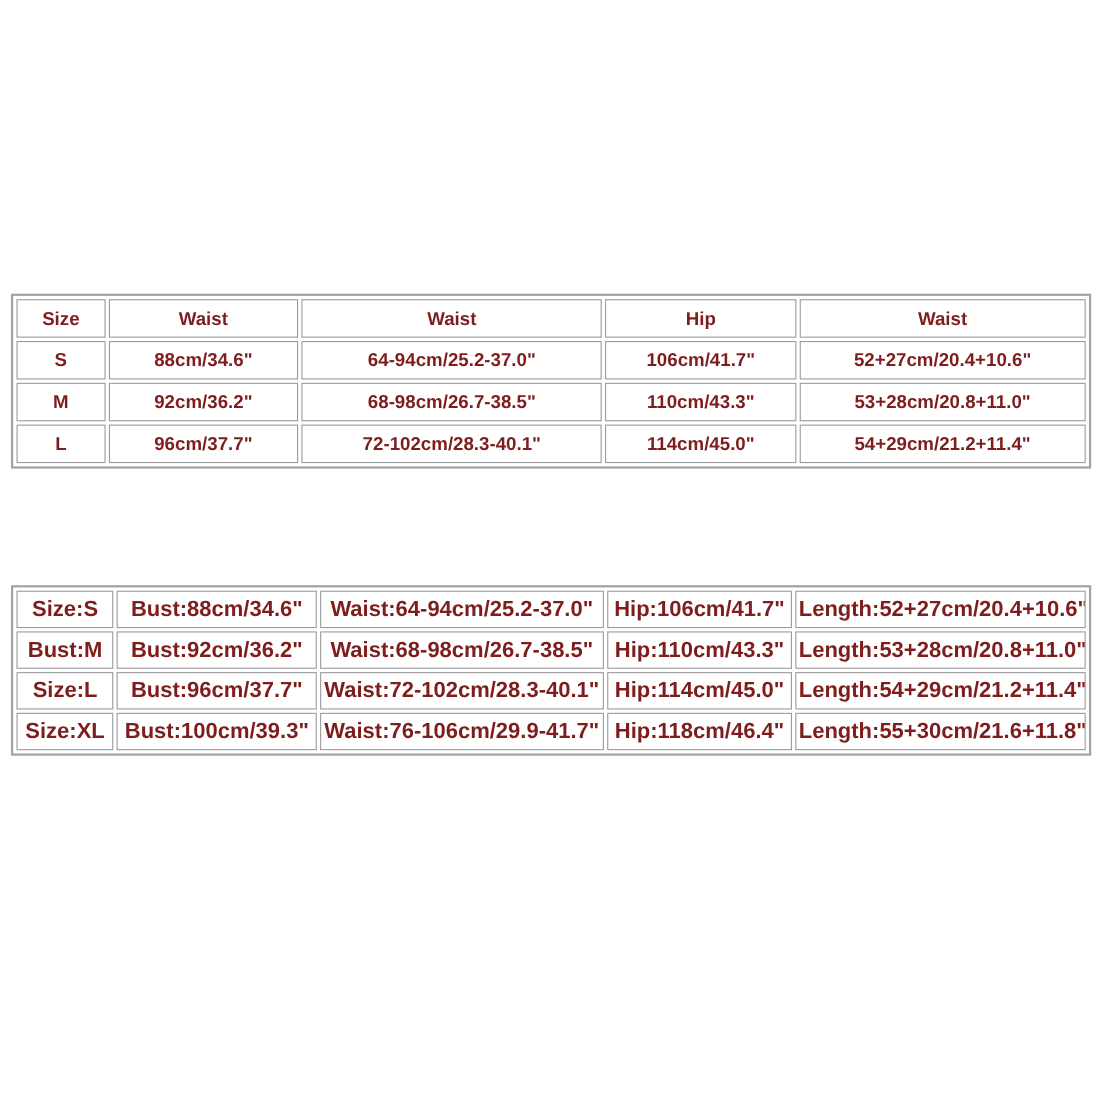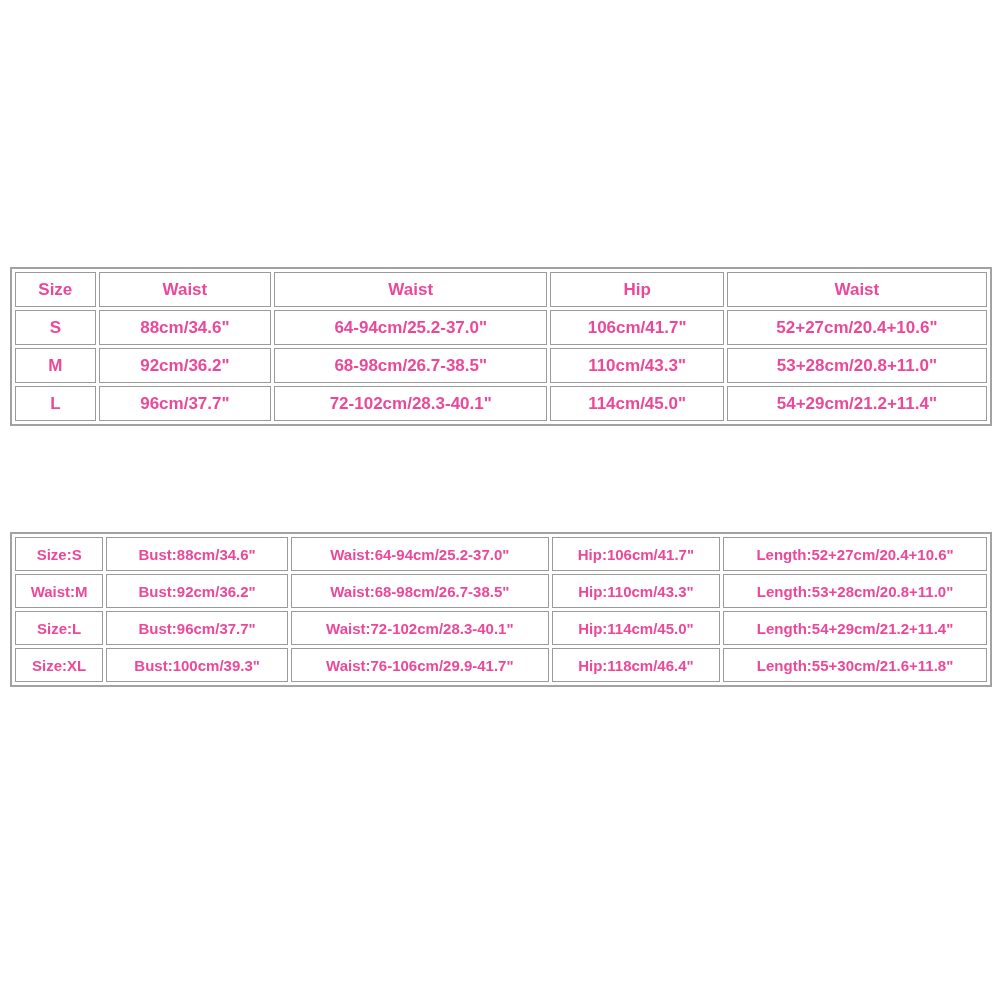--- a/index.html
+++ b/index.html
@@ -22,34 +22,34 @@
     background: #ffffff;
     table-layout: fixed;
     width: 982px;
   }
   .size-table td, .size-table th {
     border: 1px solid #9b9b9b;
     background: #ffffff;
     text-align: center;
     vertical-align: middle;
     font-weight: bold;
-    color: #ec4899;
+    color: #7f1d1d;
     padding: 0 2px;
     overflow: hidden;
     white-space: nowrap;
   }
   #table-main { top: 267px; }
   #table-main td, #table-main th {
     height: 33px;
     font-size: 17px;
   }
   #table-detail { top: 532px; }
   #table-detail td {
     height: 32px;
-    font-size: 15px;
+    font-size: 20px;
     margin-top: 30px;
   }
   
   #table-main col.c0 { width: 80px; }
   #table-main col.c1 { width: 171px; }
   #table-main col.c2 { width: 271px; }
   #table-main col.c3 { width: 172px; }
   #table-main col.c4 { width: 258px; }
   
   #table-detail col.c0 { width: 87px; }
@@ -111,21 +111,21 @@
   </colgroup>
   <tbody>
     <tr>
       <td>Size:S</td>
       <td>Bust:88cm/34.6"</td>
       <td>Waist:64-94cm/25.2-37.0"</td>
       <td>Hip:106cm/41.7"</td>
       <td>Length:52+27cm/20.4+10.6"</td>
     </tr>
     <tr>
-      <td>Waist:M</td>
+      <td>Bust:M</td>
       <td>Bust:92cm/36.2"</td>
       <td>Waist:68-98cm/26.7-38.5"</td>
       <td>Hip:110cm/43.3"</td>
       <td>Length:53+28cm/20.8+11.0"</td>
     </tr>
     <tr>
       <td>Size:L</td>
       <td>Bust:96cm/37.7"</td>
       <td>Waist:72-102cm/28.3-40.1"</td>
       <td>Hip:114cm/45.0"</td>

